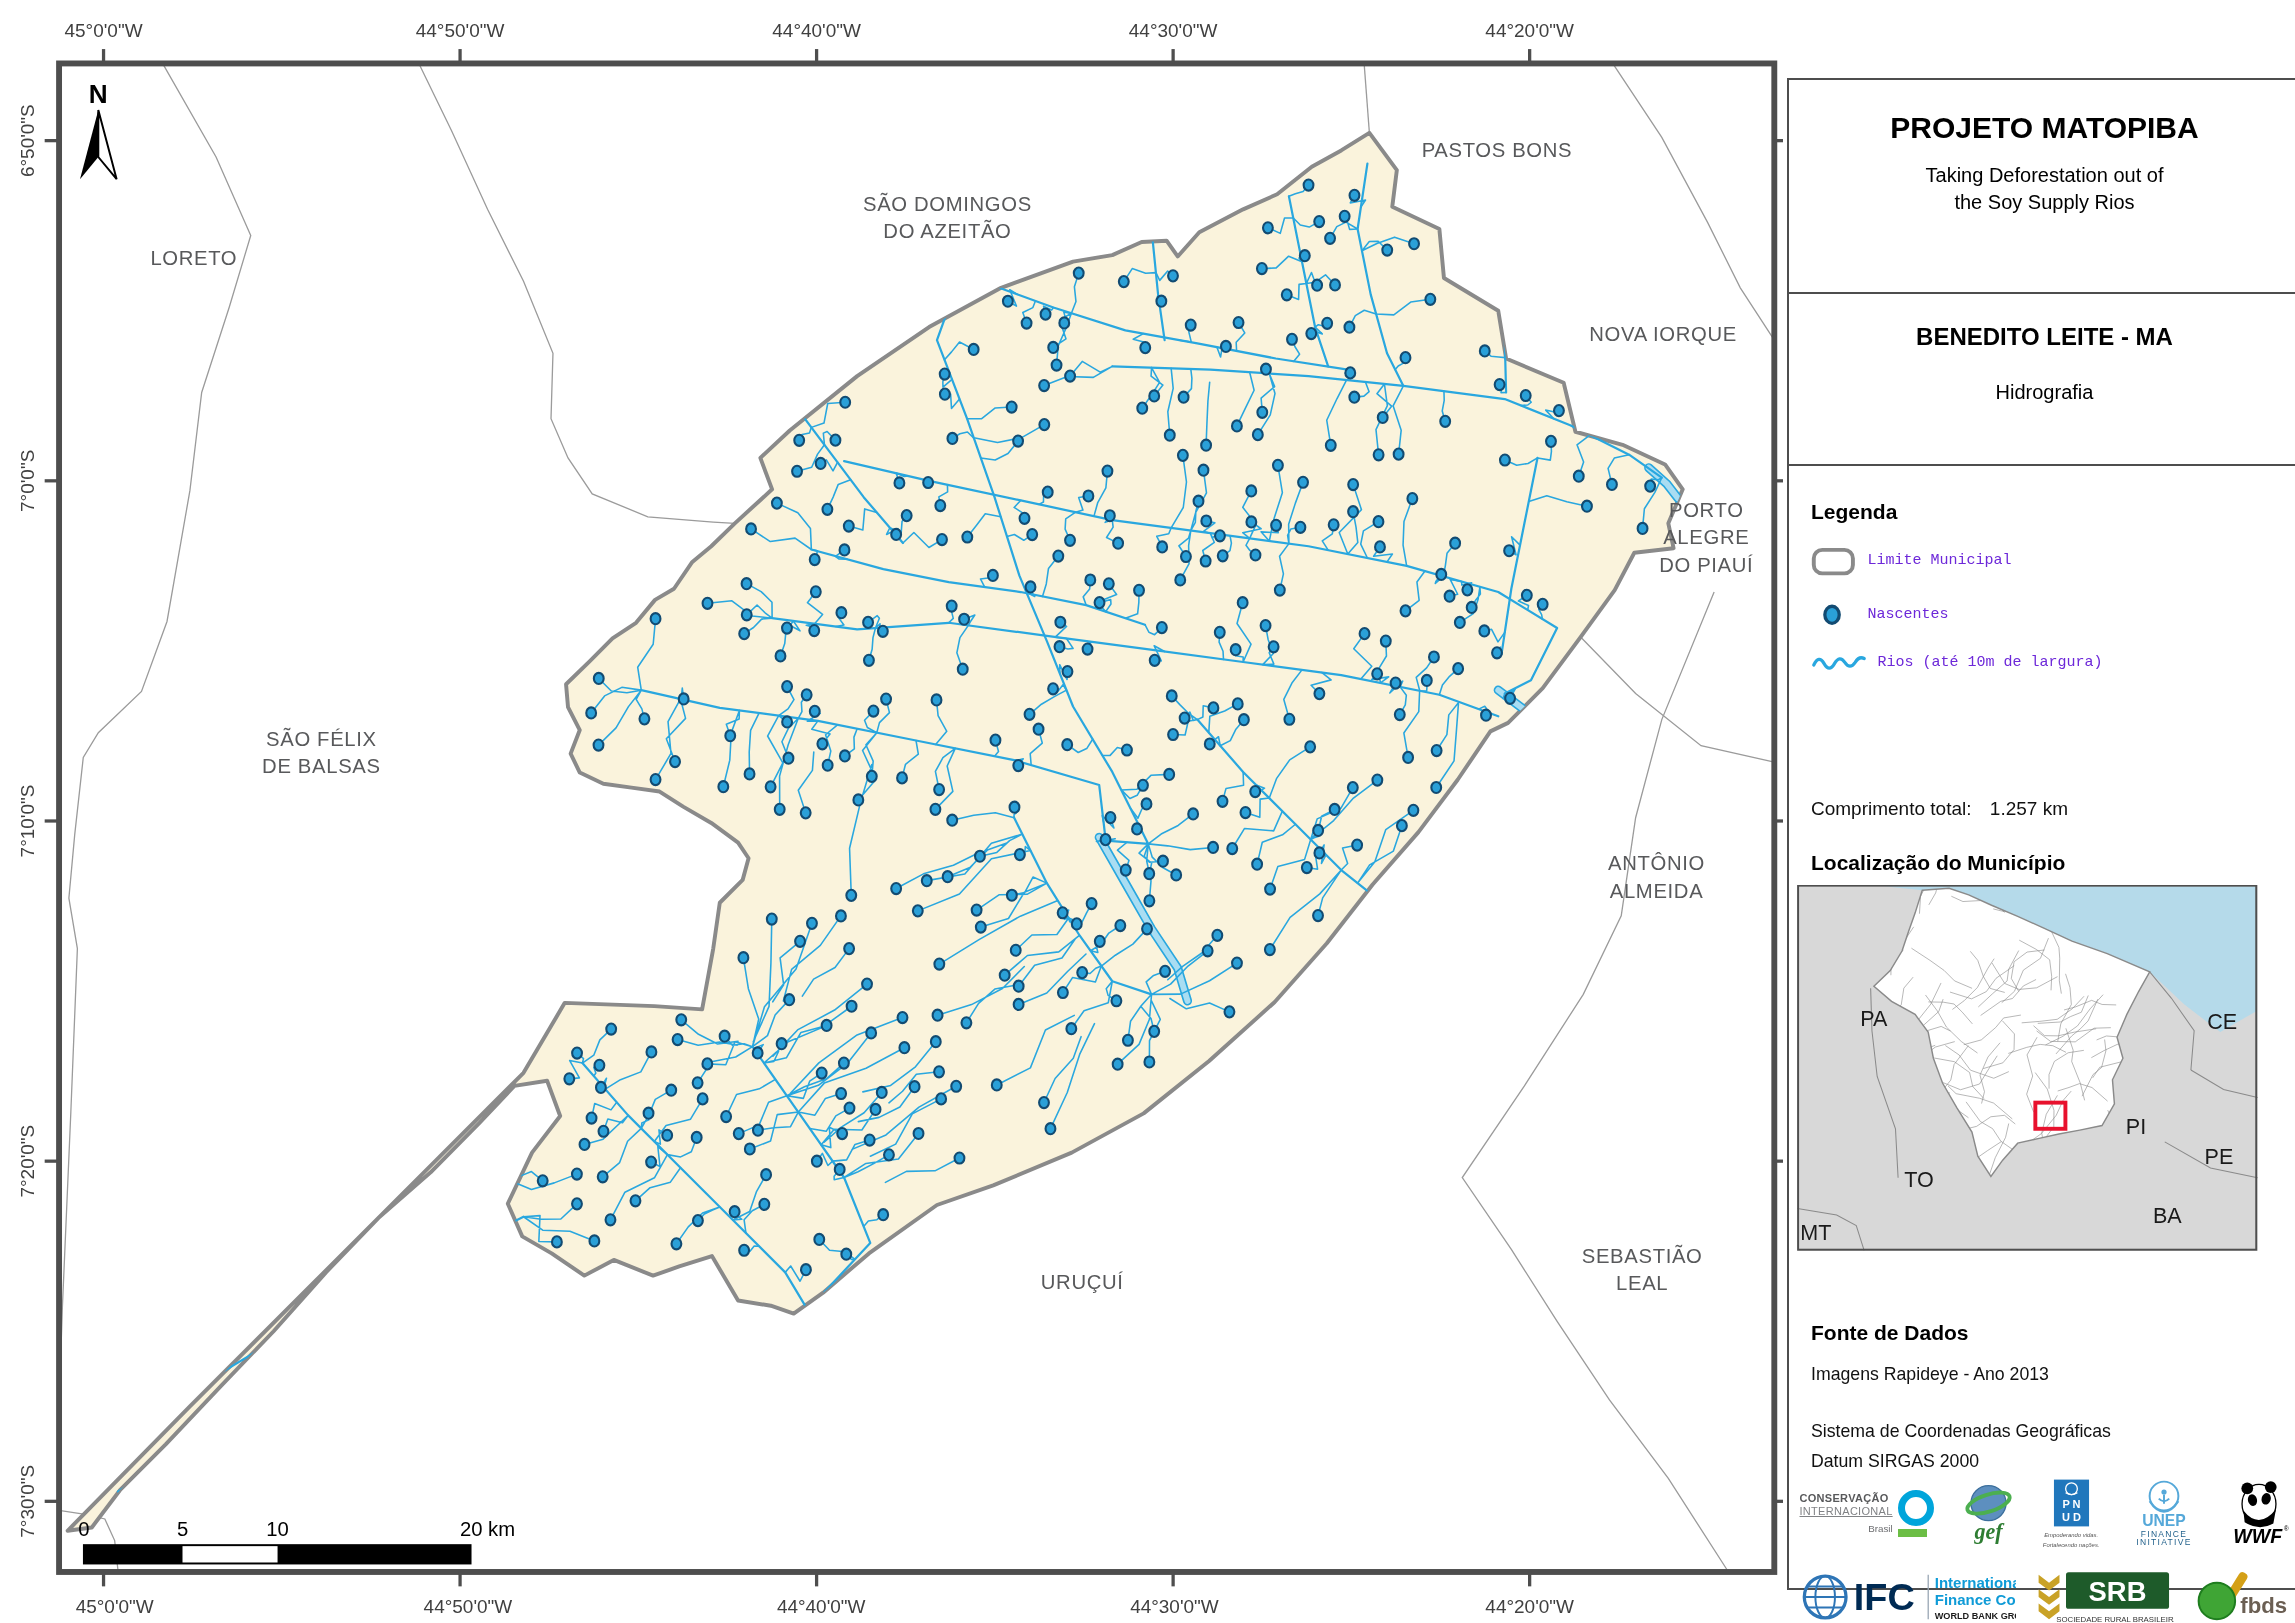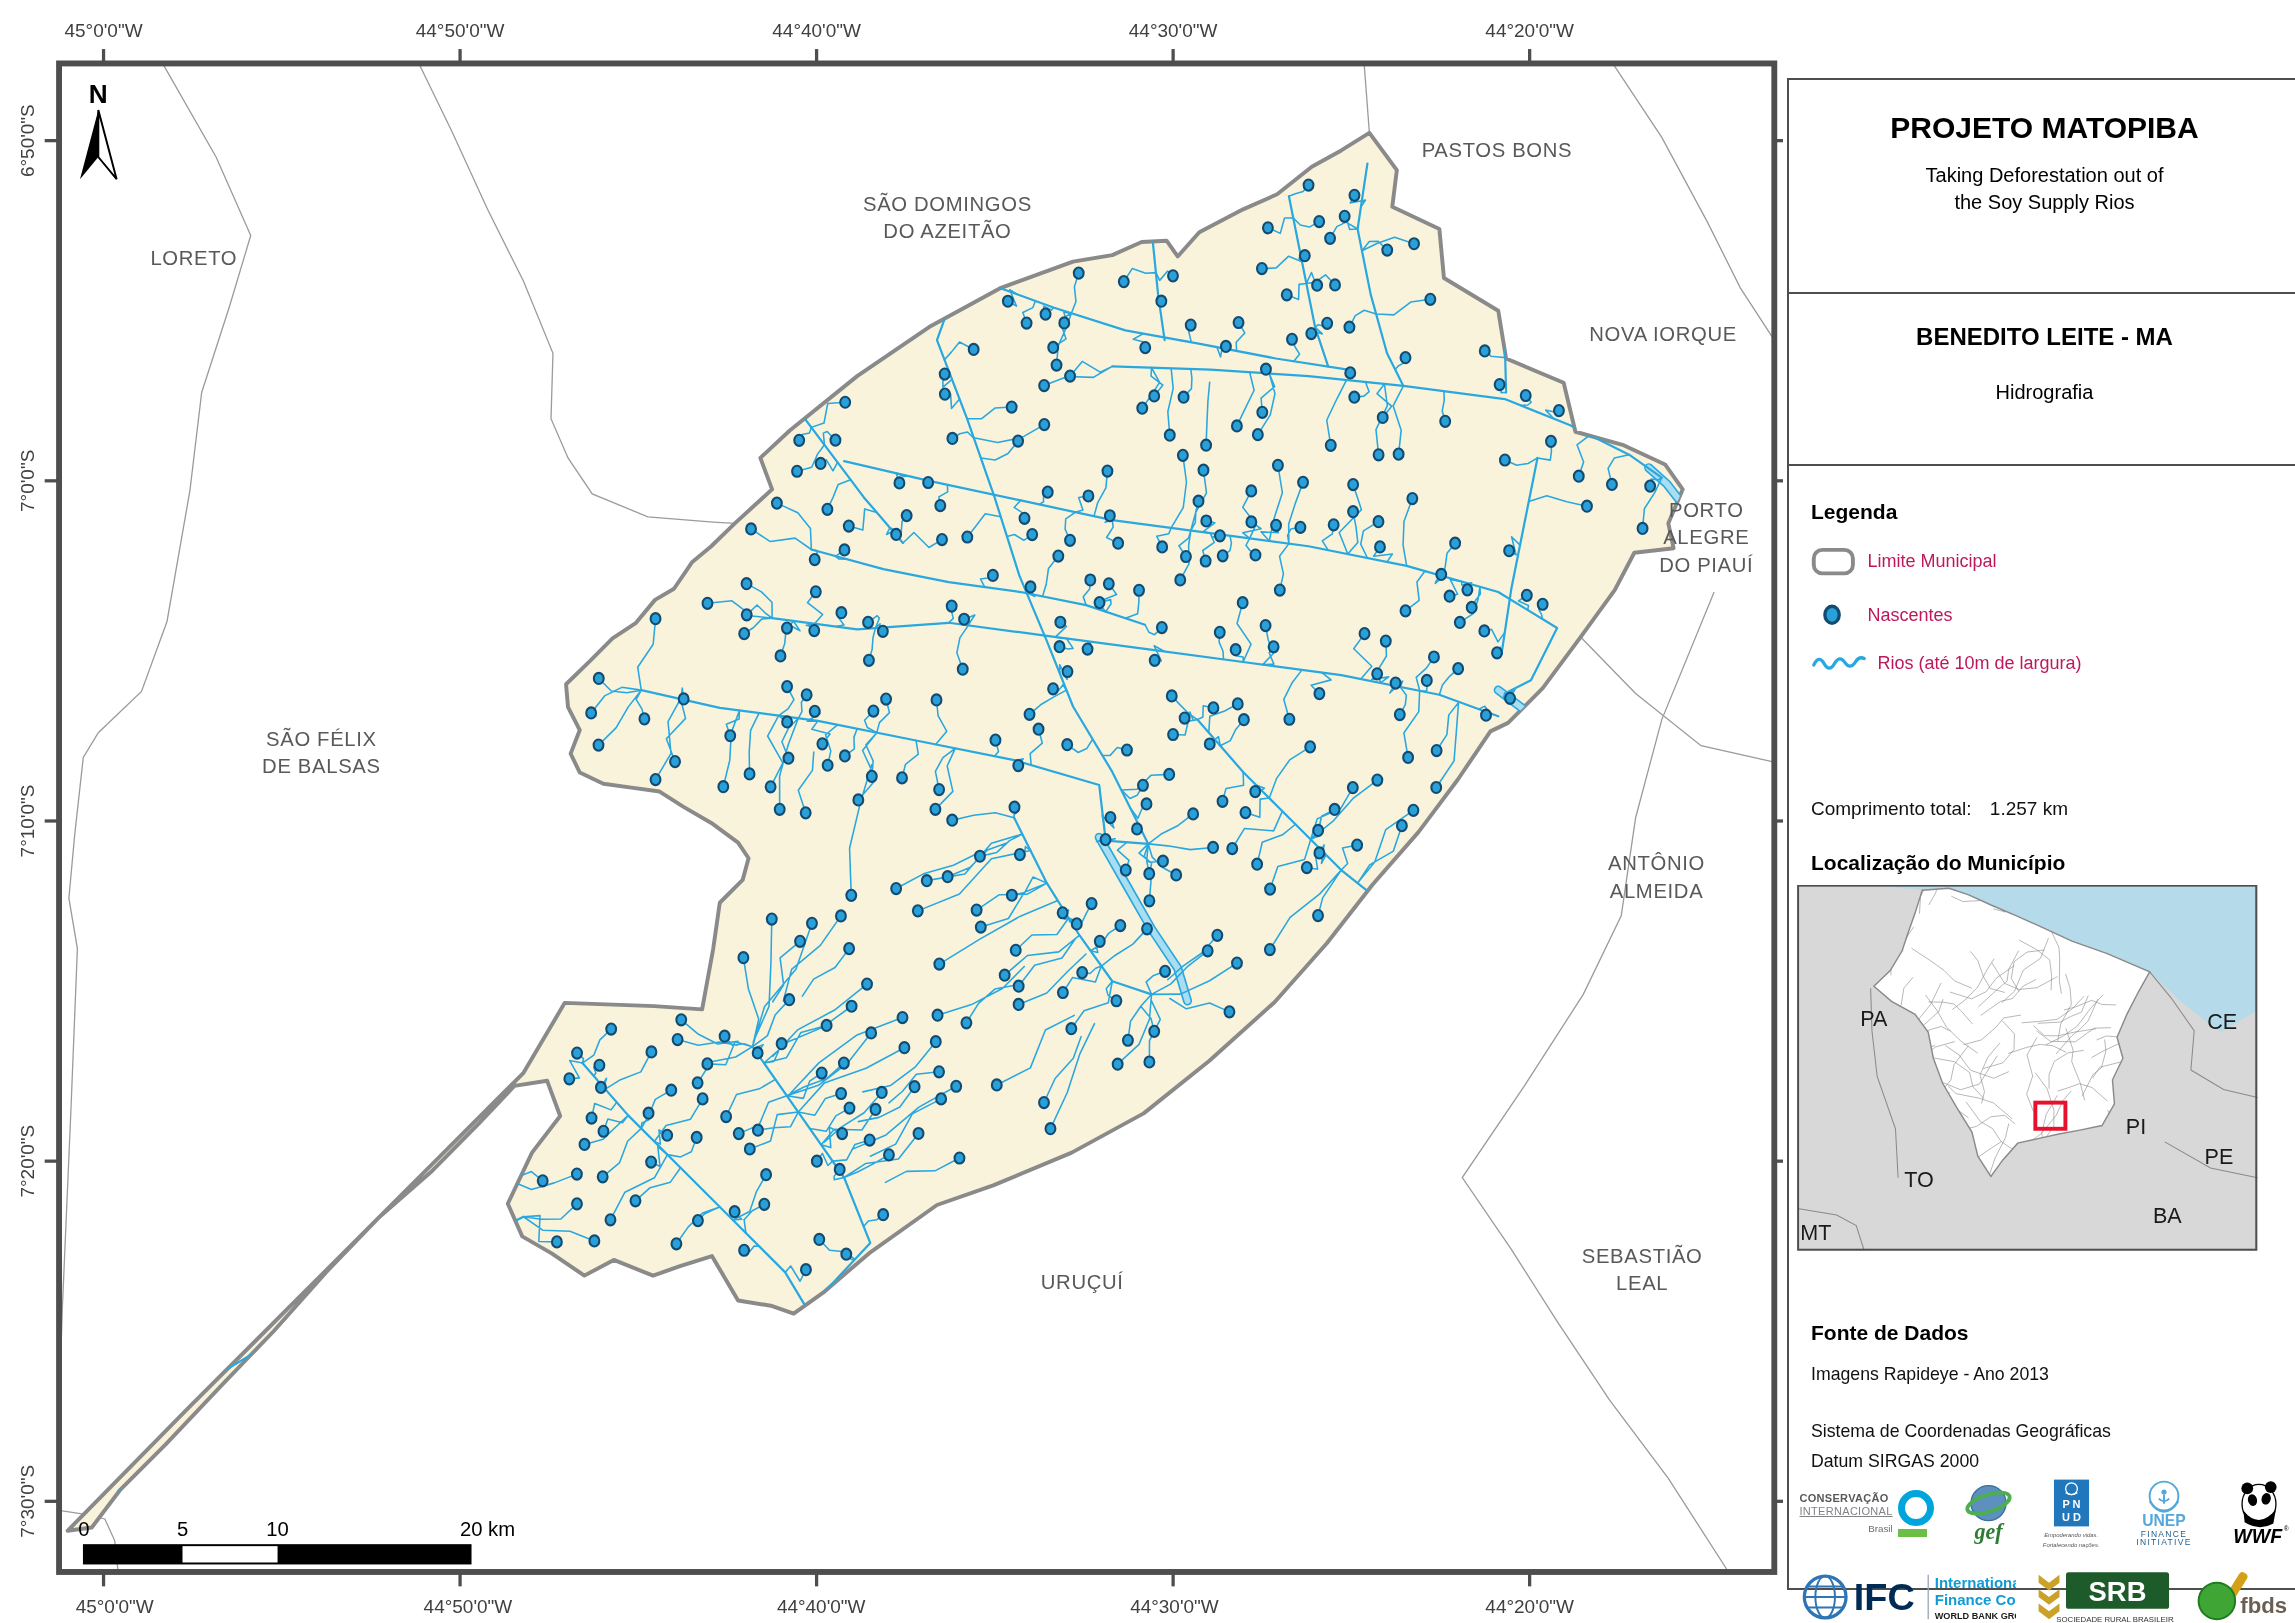--- a/index.html
+++ b/index.html
@@ -12,21 +12,21 @@
   .title-sec{height:183px;border-bottom:2.6px solid #4e4e4e;}
   .muni-sec{height:143px;border-bottom:2.6px solid #4e4e4e;}
   .body-sec{position:relative;height:calc(100% - 331px);}
   .ptitle{margin-top:31px;text-align:center;font-size:30px;font-weight:bold;color:#000;}
   .psub{margin-top:17px;text-align:center;font-size:20px;color:#000;line-height:26px;}
   .psub2{margin-top:1.3px;text-align:center;font-size:20px;color:#000;line-height:26px;}
   .pmuni{margin-top:29px;text-align:center;font-size:24px;font-weight:bold;color:#000;}
   .ptype{margin-top:30px;text-align:center;font-size:20px;color:#000;}
   .lg-head{position:absolute;left:22px;top:34px;font-size:21px;font-weight:bold;color:#000;}
   .lg-row{position:absolute;left:22px;display:flex;align-items:center;gap:10.5px;}
-  .lg-label{font-size:18px;color:#be185d;line-height:26px;}
+  .lg-label{font-size:15px;color:#6d28d9;line-height:26px;font-family:Liberation Mono, monospace;}
   .lg-total{position:absolute;left:22px;top:332px;font-size:19px;color:#111;}
   .lg-total b{font-weight:normal;margin-left:18.3px;}
   .loc-head{position:absolute;left:22px;top:385px;font-size:21px;font-weight:bold;color:#000;}
   #inset-svg{position:absolute;left:7.9px;top:419px;}
   .src-head{position:absolute;left:22px;top:855px;font-size:21px;font-weight:bold;color:#000;}
   .src-line1{position:absolute;left:22px;top:898px;font-size:17.7px;color:#111;}
   .src-line2{position:absolute;left:22px;top:955px;font-size:17.7px;color:#111;}
   .src-line3{position:absolute;left:22px;top:985px;font-size:17.7px;color:#111;}
   .logo-row{position:absolute;left:10.5px;right:10.5px;display:flex;align-items:center;justify-content:space-between;}
   .row1{top:1013px;height:69px;align-items:center;}

